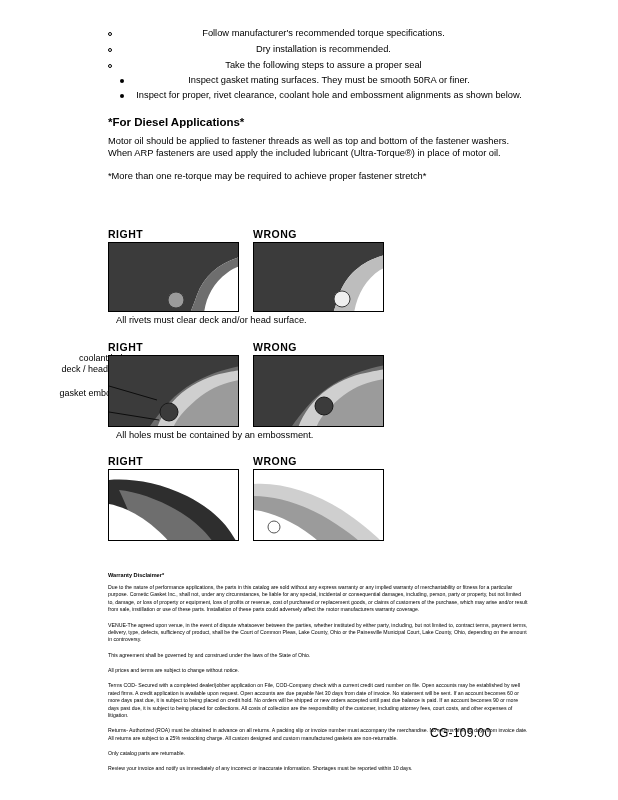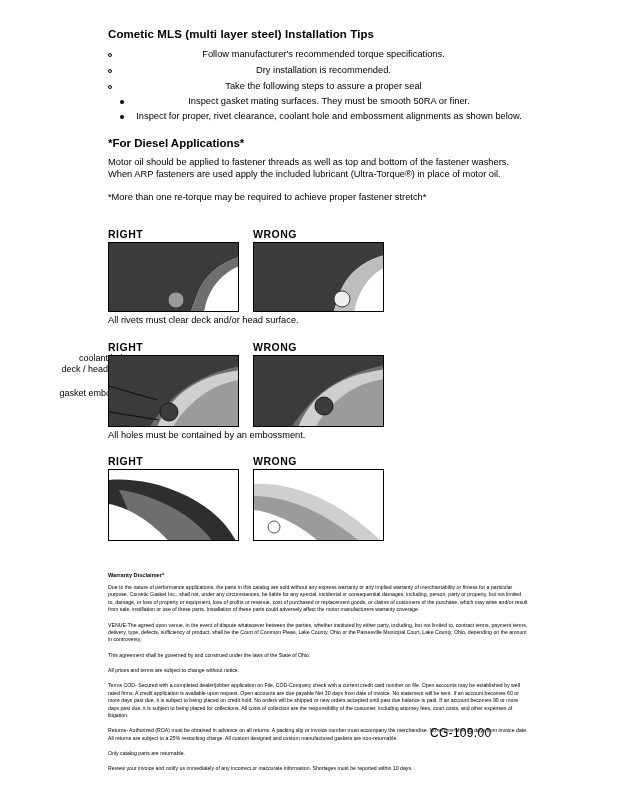--- a/index.html
+++ b/index.html
@@ -101,20 +101,21 @@
     border: 1px solid #000;
     position: relative;
     overflow: hidden;
     background: #ffffff;
   }
   .fig-box.tall { height: 72px; }
   .fig-cap {
     font-size: 9.3px;
     margin-top: 3px;
     line-height: 1.25;
+    margin-left: 8px;
   }
   .grp1 { position: relative; }
   .grp2 { position: relative; margin-top: 14px; }
   .grp3 { position: relative; margin-top: 14px; }
   .grp2 .fig-labels .lab:first-child { margin-left: 0; }
   
   .grp2 .fig-row, .grp2 .fig-labels { margin-left: 0; }
   .grp3 .fig-row, .grp3 .fig-labels { margin-left: 0; }
 
   
@@ -156,21 +157,20 @@
     font-size: 12px;
     letter-spacing: 0.3px;
   }
 </style>
 </head>
 <body>
 
 <div class="page">
 
   <div class="content">
-    <h1 class="title">Cometic MLS (multi layer steel) Installation Tips</h1>
 
     <ul class="bullet-list">
       <li class="lvl1">
         <span class="hollow"></span>
         <span>Follow manufacturer's recommended torque specifications.</span>
       </li>
       <li class="lvl1">
         <span class="hollow"></span>
         <span>Dry installation is recommended.</span>
       </li>

